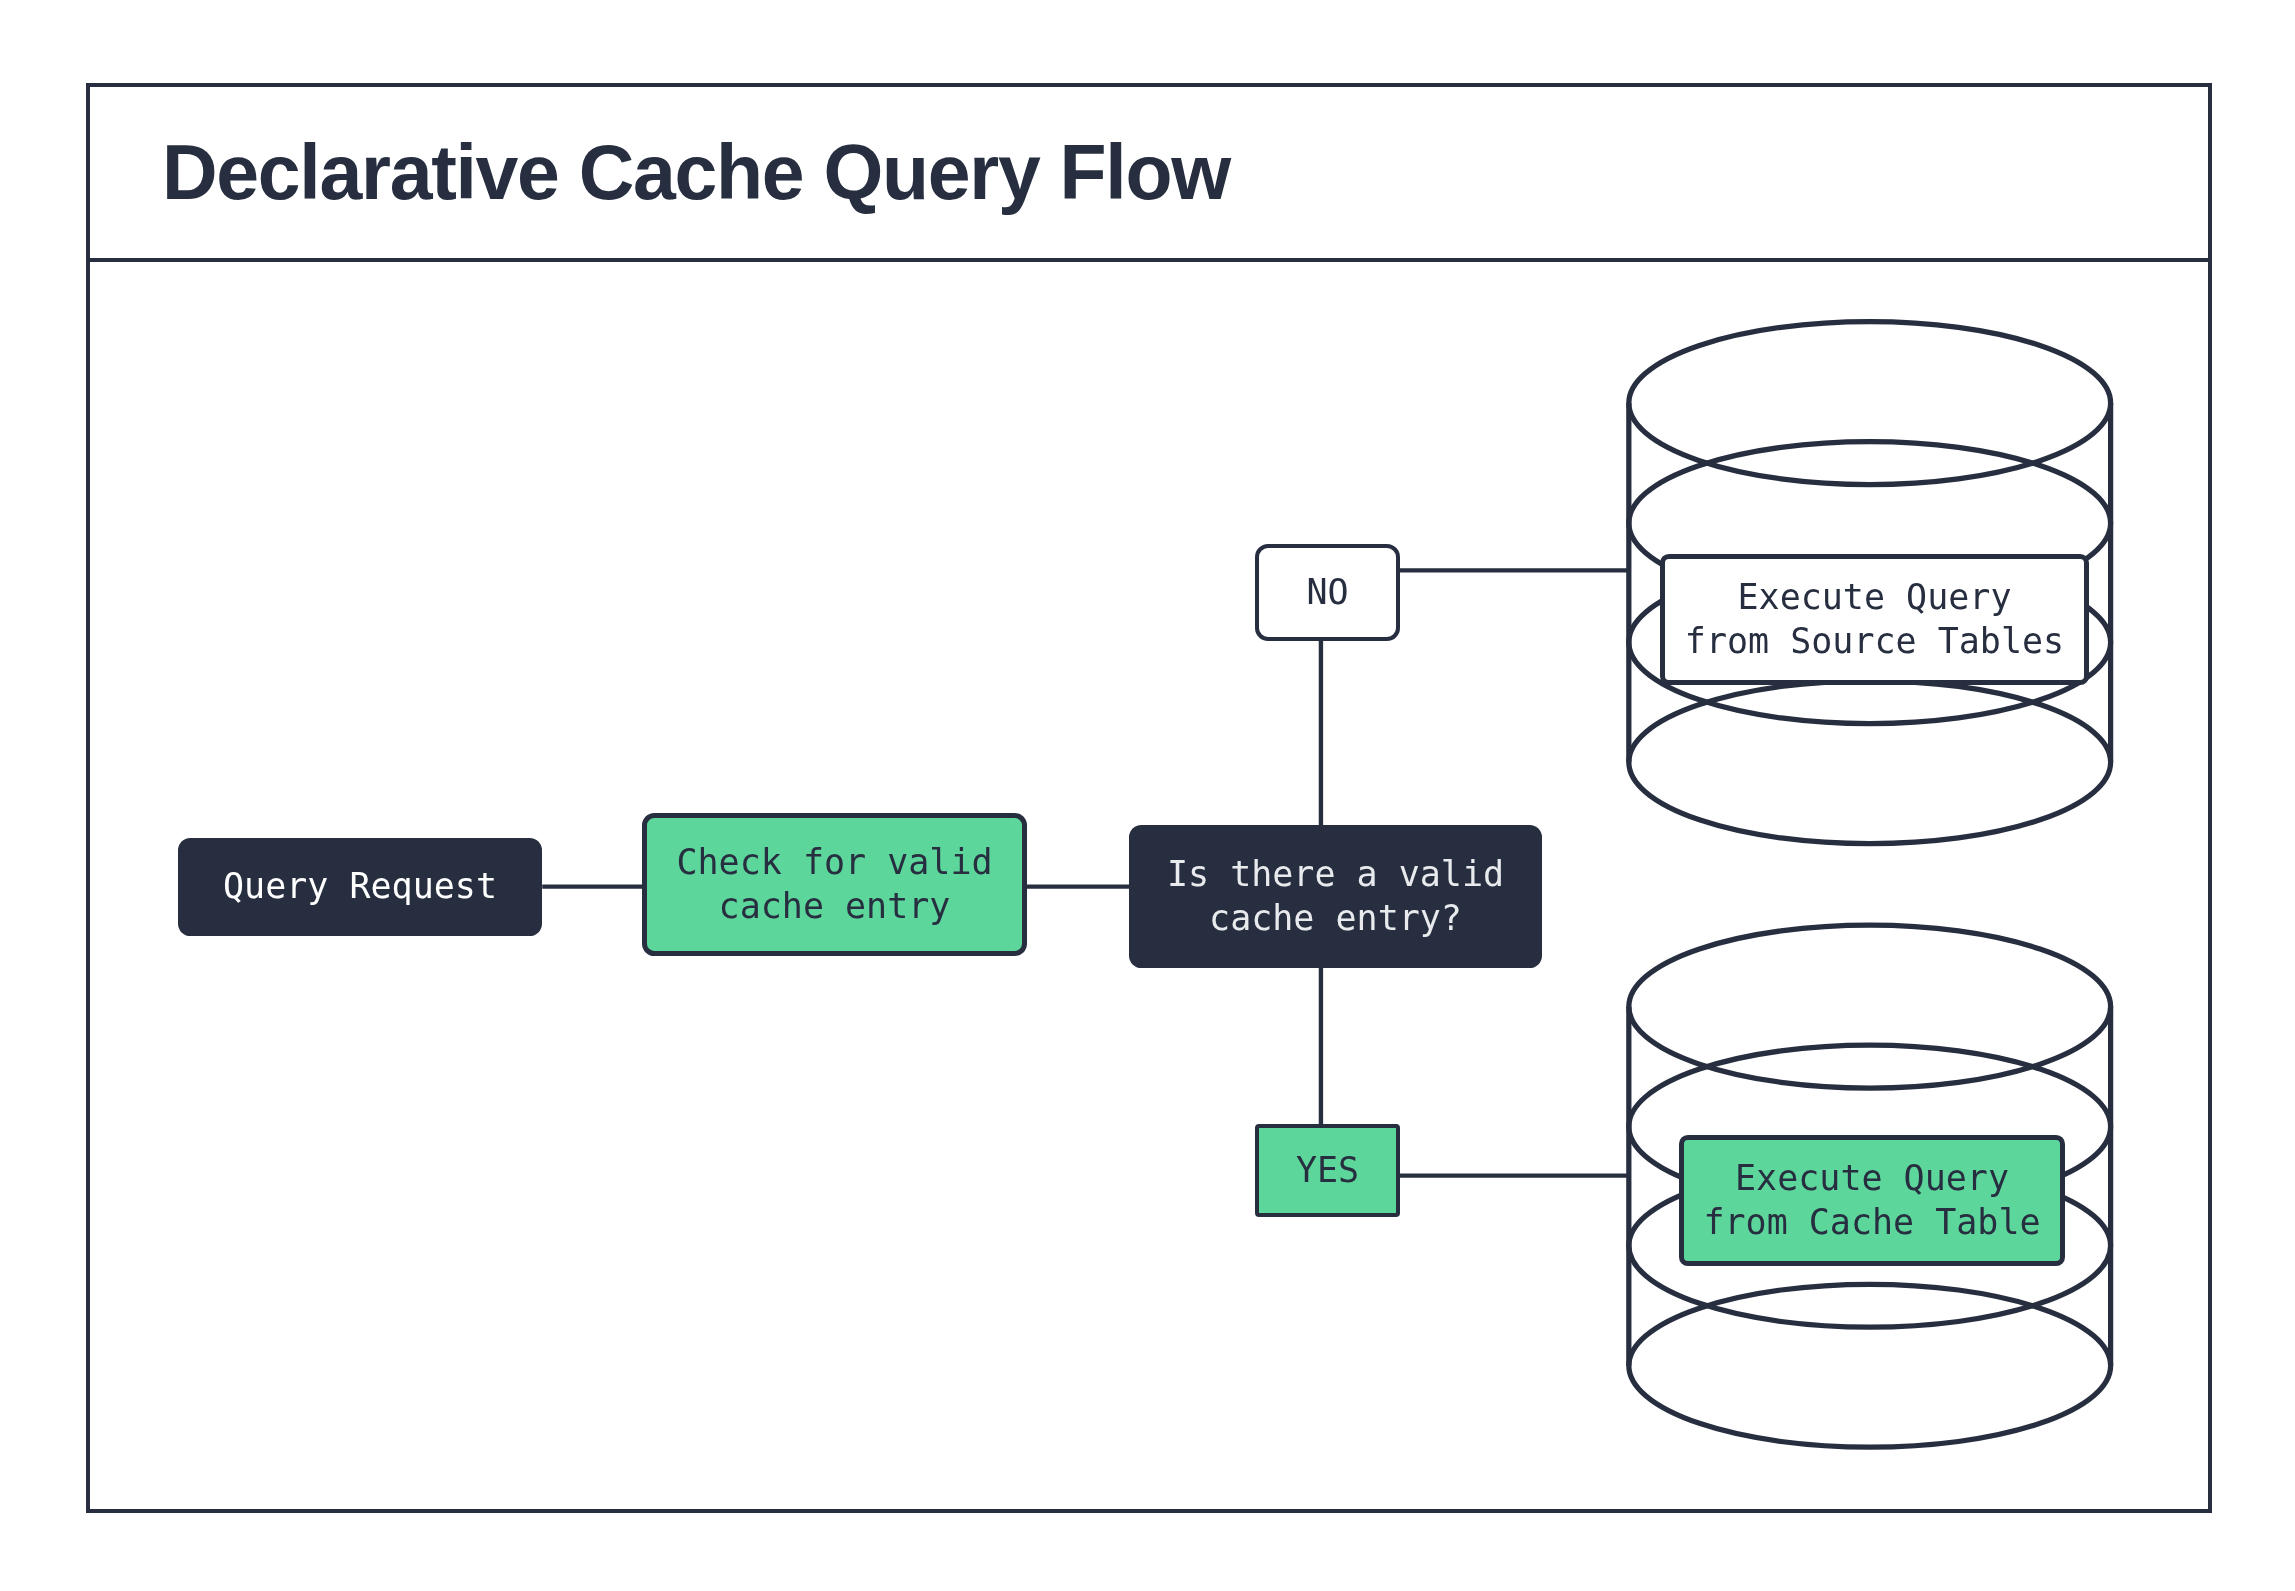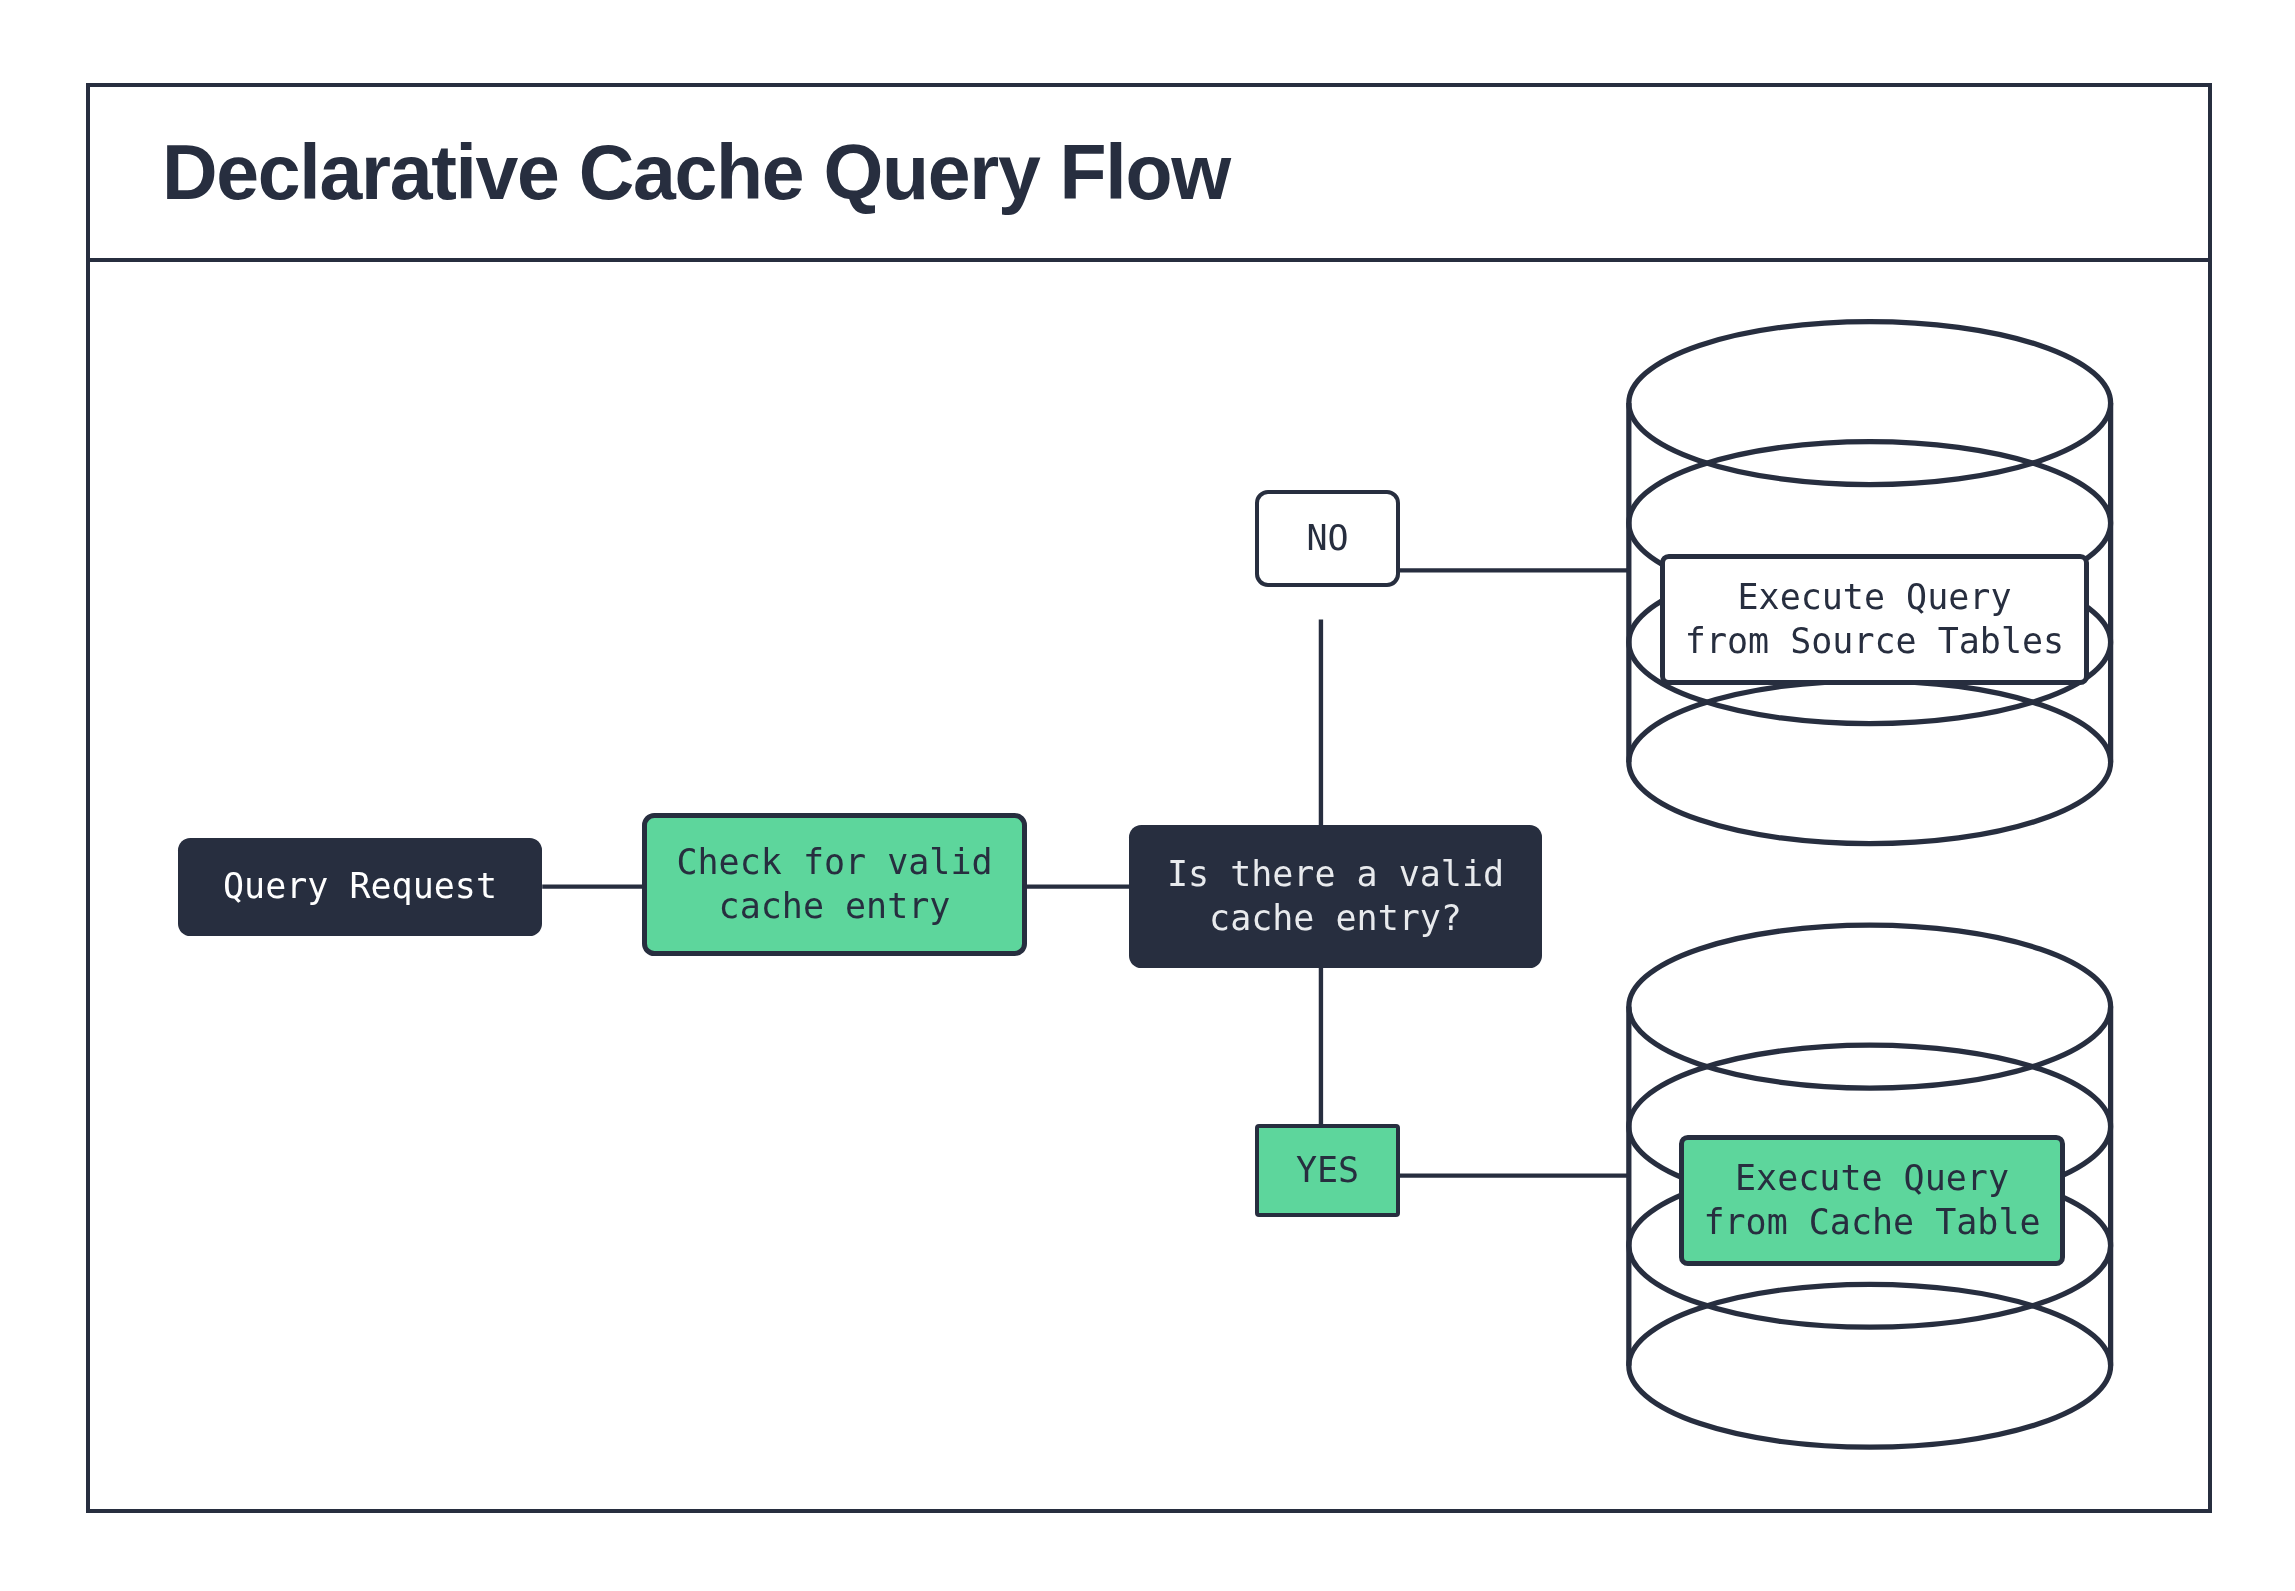--- a/index.html
+++ b/index.html
@@ -83,21 +83,21 @@
   }
   .node.outline {
     background: #ffffff;
     border: 5.3px solid var(--dark-navy, #272e3f);
     color: var(--dark-navy, #272e3f);
   }
 
   #query-request { left: 178px;  top: 838px;  width: 364px; height: 98px; }
   #check-cache   { left: 642px;  top: 813px;  width: 385px; height: 143px; }
   #decision      { left: 1129px; top: 813px;  width: 413px; height: 143px; }
-  #no-box        { left: 1255px; top: 490px;  width: 145px; height: 97px; border-width: 4.4px; border-radius: 13px; }
+  #no-box        { left: 1255px; top: 544px;  width: 145px; height: 97px; border-width: 4.4px; border-radius: 13px; }
   #yes-box       { left: 1255px; top: 1124px; width: 145px; height: 93px; border-width: 4.4px; border-radius: 4px; }
   #source-label  { left: 1660px; top: 554px;  width: 429px; height: 131px; border-radius: 8.8px; }
   #cache-label   { left: 1679px; top: 1135px; width: 386px; height: 131px; border-radius: 8.8px; }
 </style>
 </head>
 <body>
 
 <div class="canvas">
 
   <div class="frame">

